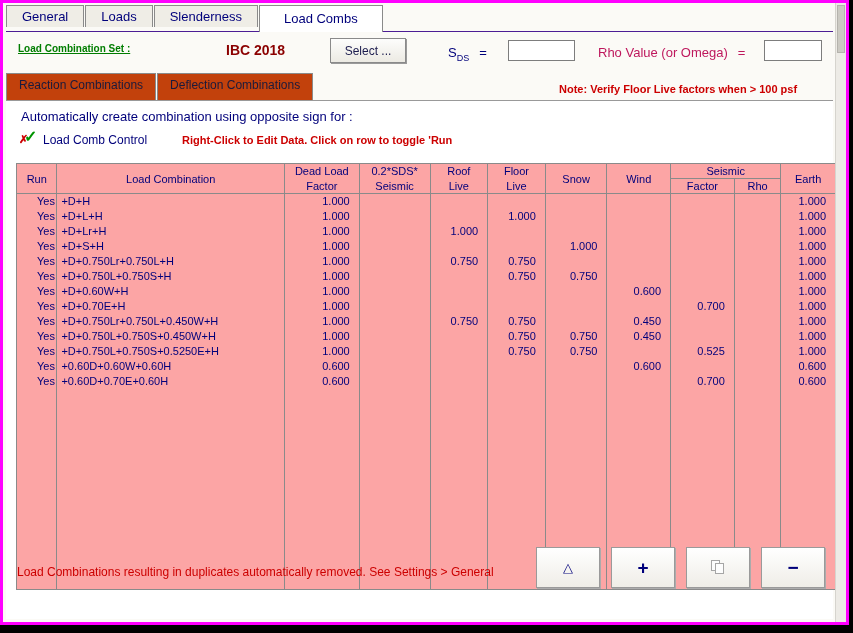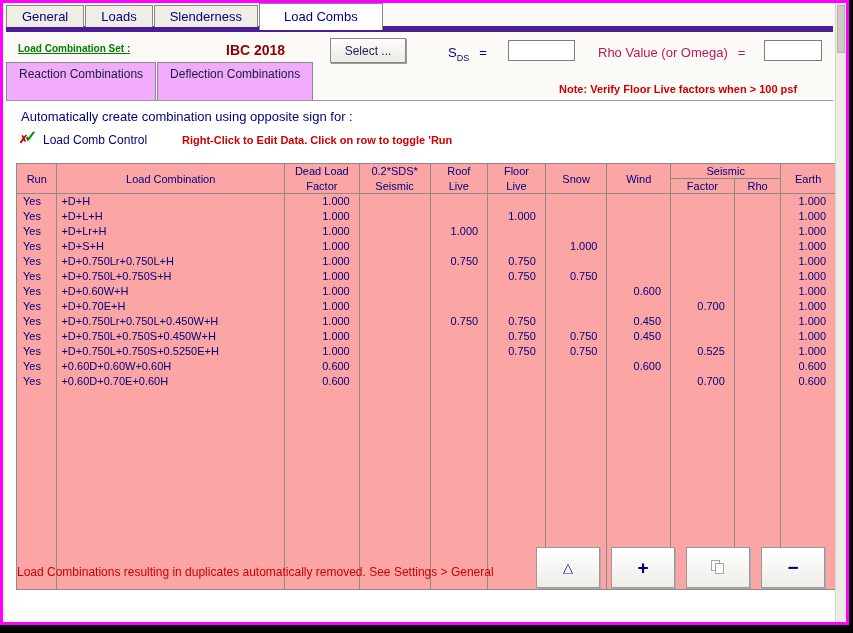--- a/index.html
+++ b/index.html
@@ -10,21 +10,21 @@
             border:3px solid #ff00ff; background:#fbfaf6; overflow:hidden; }
 
   
   .scrollbar { position:absolute; top:0; right:0; width:11px; height:100%;
                background:#edebe6; border-left:1px solid #d6d4ce; }
   .scroll-thumb { position:absolute; top:2px; left:1px; width:8px; height:48px;
                   background:#cccac3; border:1px solid #b5b3ad; }
 
   
   .tabstrip { position:absolute; top:2px; left:3px; right:13px; height:27px;
-              display:flex; align-items:center; border-bottom:6px solid #4c1d95; }
+              display:flex; align-items:flex-start; border-bottom:1px solid #4c1d95; }
   .tab { height:22px; line-height:21px; background:#efede6; border:1px solid #8a8a8a;
          border-bottom:none; color:#00007b; font-size:13px; padding:0 15px;
          margin-right:1px; white-space:nowrap; cursor:pointer; }
   .tab.active { height:27px; line-height:26px; background:#fff; margin-bottom:-1px;
                 position:relative; z-index:2; padding:0 24px; }
 
   
   .hdr { position:absolute; top:31px; left:3px; right:13px; height:40px; }
   .set-label { position:absolute; left:12px; top:9px; color:#007d00; font-weight:bold;
                font-size:10px; text-decoration:underline; }
@@ -40,21 +40,21 @@
   .fld { position:absolute; top:6px; height:21px; border:1px solid #7d7d7d;
          background:#fff; font-size:12px; padding:0 3px;
          font-family:"Liberation Sans", sans-serif; }
   .fld.sds { left:502px; width:67px; }
   .fld.rho { left:758px; width:58px; }
   .rho-lbl { position:absolute; left:592px; top:11px; color:#be185d; font-size:13px; }
 
   
   .subtabs { position:absolute; top:72px; left:3px; right:13px; height:26px;
              display:flex; align-items:flex-end; border-bottom:1px solid #999; }
-  .stab { height:38px; line-height:22px; background:#f0abfc; border:1px solid #8a8a8a;
+  .stab { height:27px; line-height:22px; background:#c2410c; border:1px solid #8a8a8a;
           border-bottom:none; color:#1a1a3c; font-size:12px; padding:0 12px;
           margin-right:1px; white-space:nowrap; cursor:pointer; }
   .stab.active { height:26px; line-height:25px; background:#fff; margin-bottom:-1px;
                  position:relative; z-index:2; }
   .live-note { position:absolute; left:553px; top:8px; color:#cc0000; font-size:11px;
                font-weight:bold; white-space:nowrap; }
 
   
   .panel { position:absolute; top:98px; left:3px; right:13px; bottom:3px; background:#fff; }
   .auto-text { position:absolute; left:15px; top:8px; color:#00007b; font-size:13px; }
@@ -72,21 +72,21 @@
   .tablewrap { position:absolute; left:10px; top:62px; width:820px; height:372px; }
   table.tbl { border-collapse:collapse; table-layout:fixed; width:820px; height:427px;
               background:#fca5a5; border:1px solid #8a8a8a; }
   .tbl th { border:1px solid #8a8a8a; color:#00007b; font-weight:normal; font-size:11px;
             text-align:center; padding:1px 2px; height:15px; white-space:nowrap; }
   .tbl th.no-bot { border-bottom:none; }
   .tbl th.no-top { border-top:none; }
   .tbl td { border-left:1px solid #8a8a8a; border-right:1px solid #8a8a8a;
             color:#00007b; font-size:11px; height:15px; padding:0 2px;
             white-space:nowrap; overflow:hidden; }
-  .tbl td.c-run { padding-left:6px; text-align:left;margin-left:24px; }
+  .tbl td.c-run { padding-left:20px; text-align:left;margin-left:24px; }
   .tbl td.c-combo { padding-left:4px; text-align:left; }
   .tbl td.num { text-align:right; padding-right:9px; }
   .tbl tr.filler td { height:auto; }
 
   
   .dup-note { position:absolute; left:11px; top:464px; color:#cc0000; font-size:12px; }
   .btnrow { position:absolute; right:8px; top:446px; display:flex; gap:11px; }
   .fbtn { width:64px; height:41px; background:linear-gradient(#ffffff,#efede7);
           border:1px solid #9a9a9a; box-shadow:1px 1px 0 #ababab; display:flex;
           align-items:center; justify-content:center; color:#00007b; cursor:pointer;

